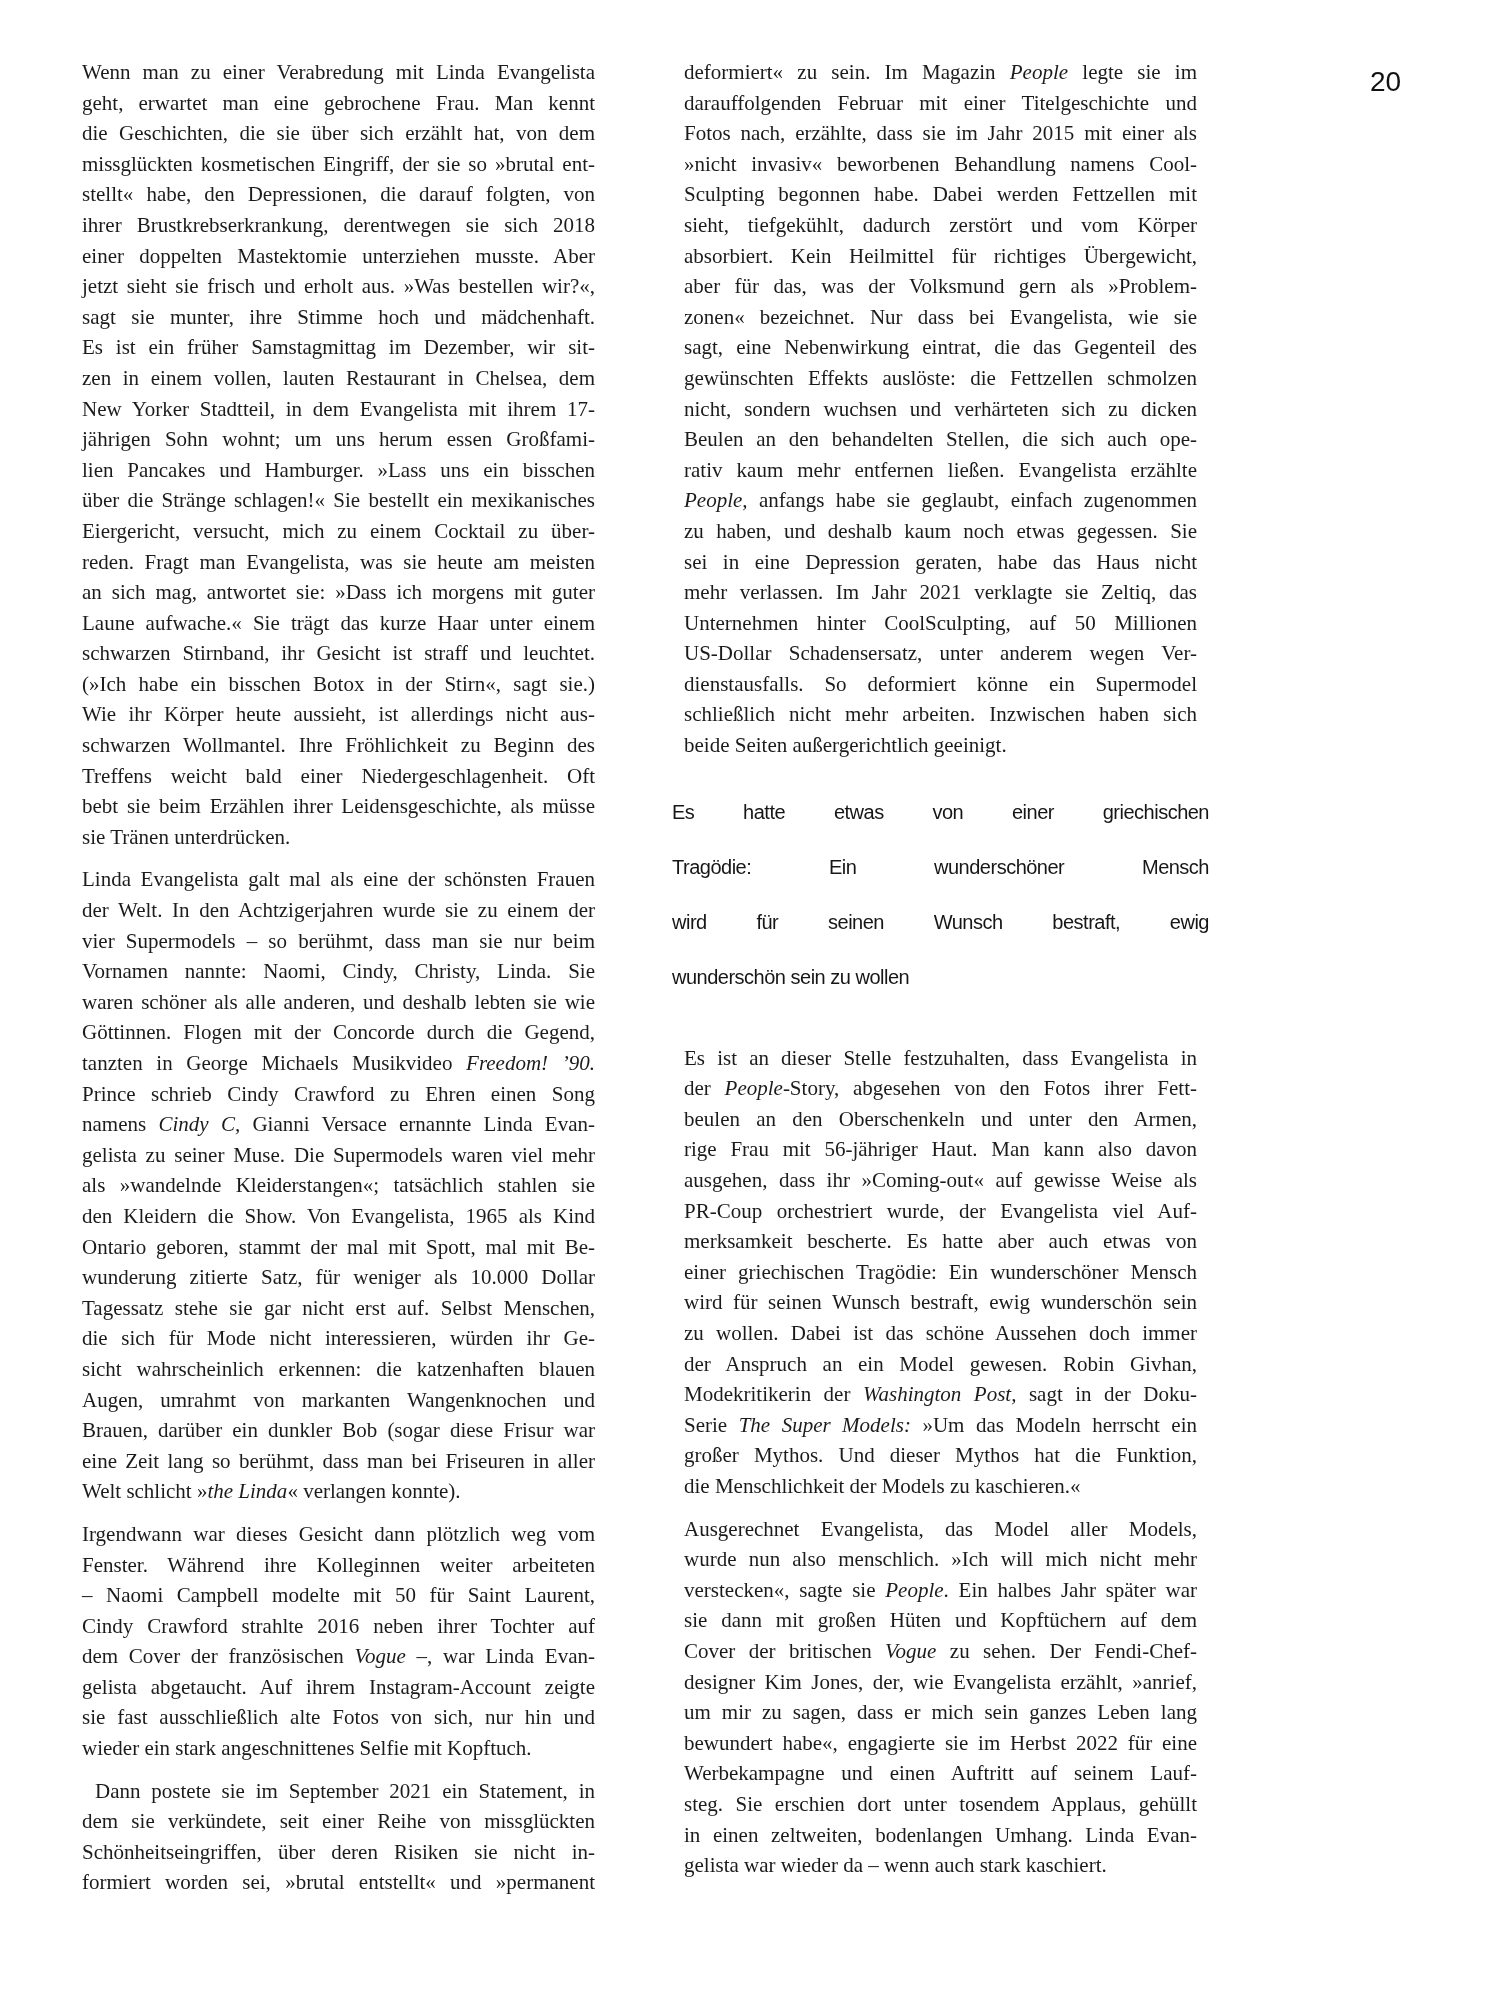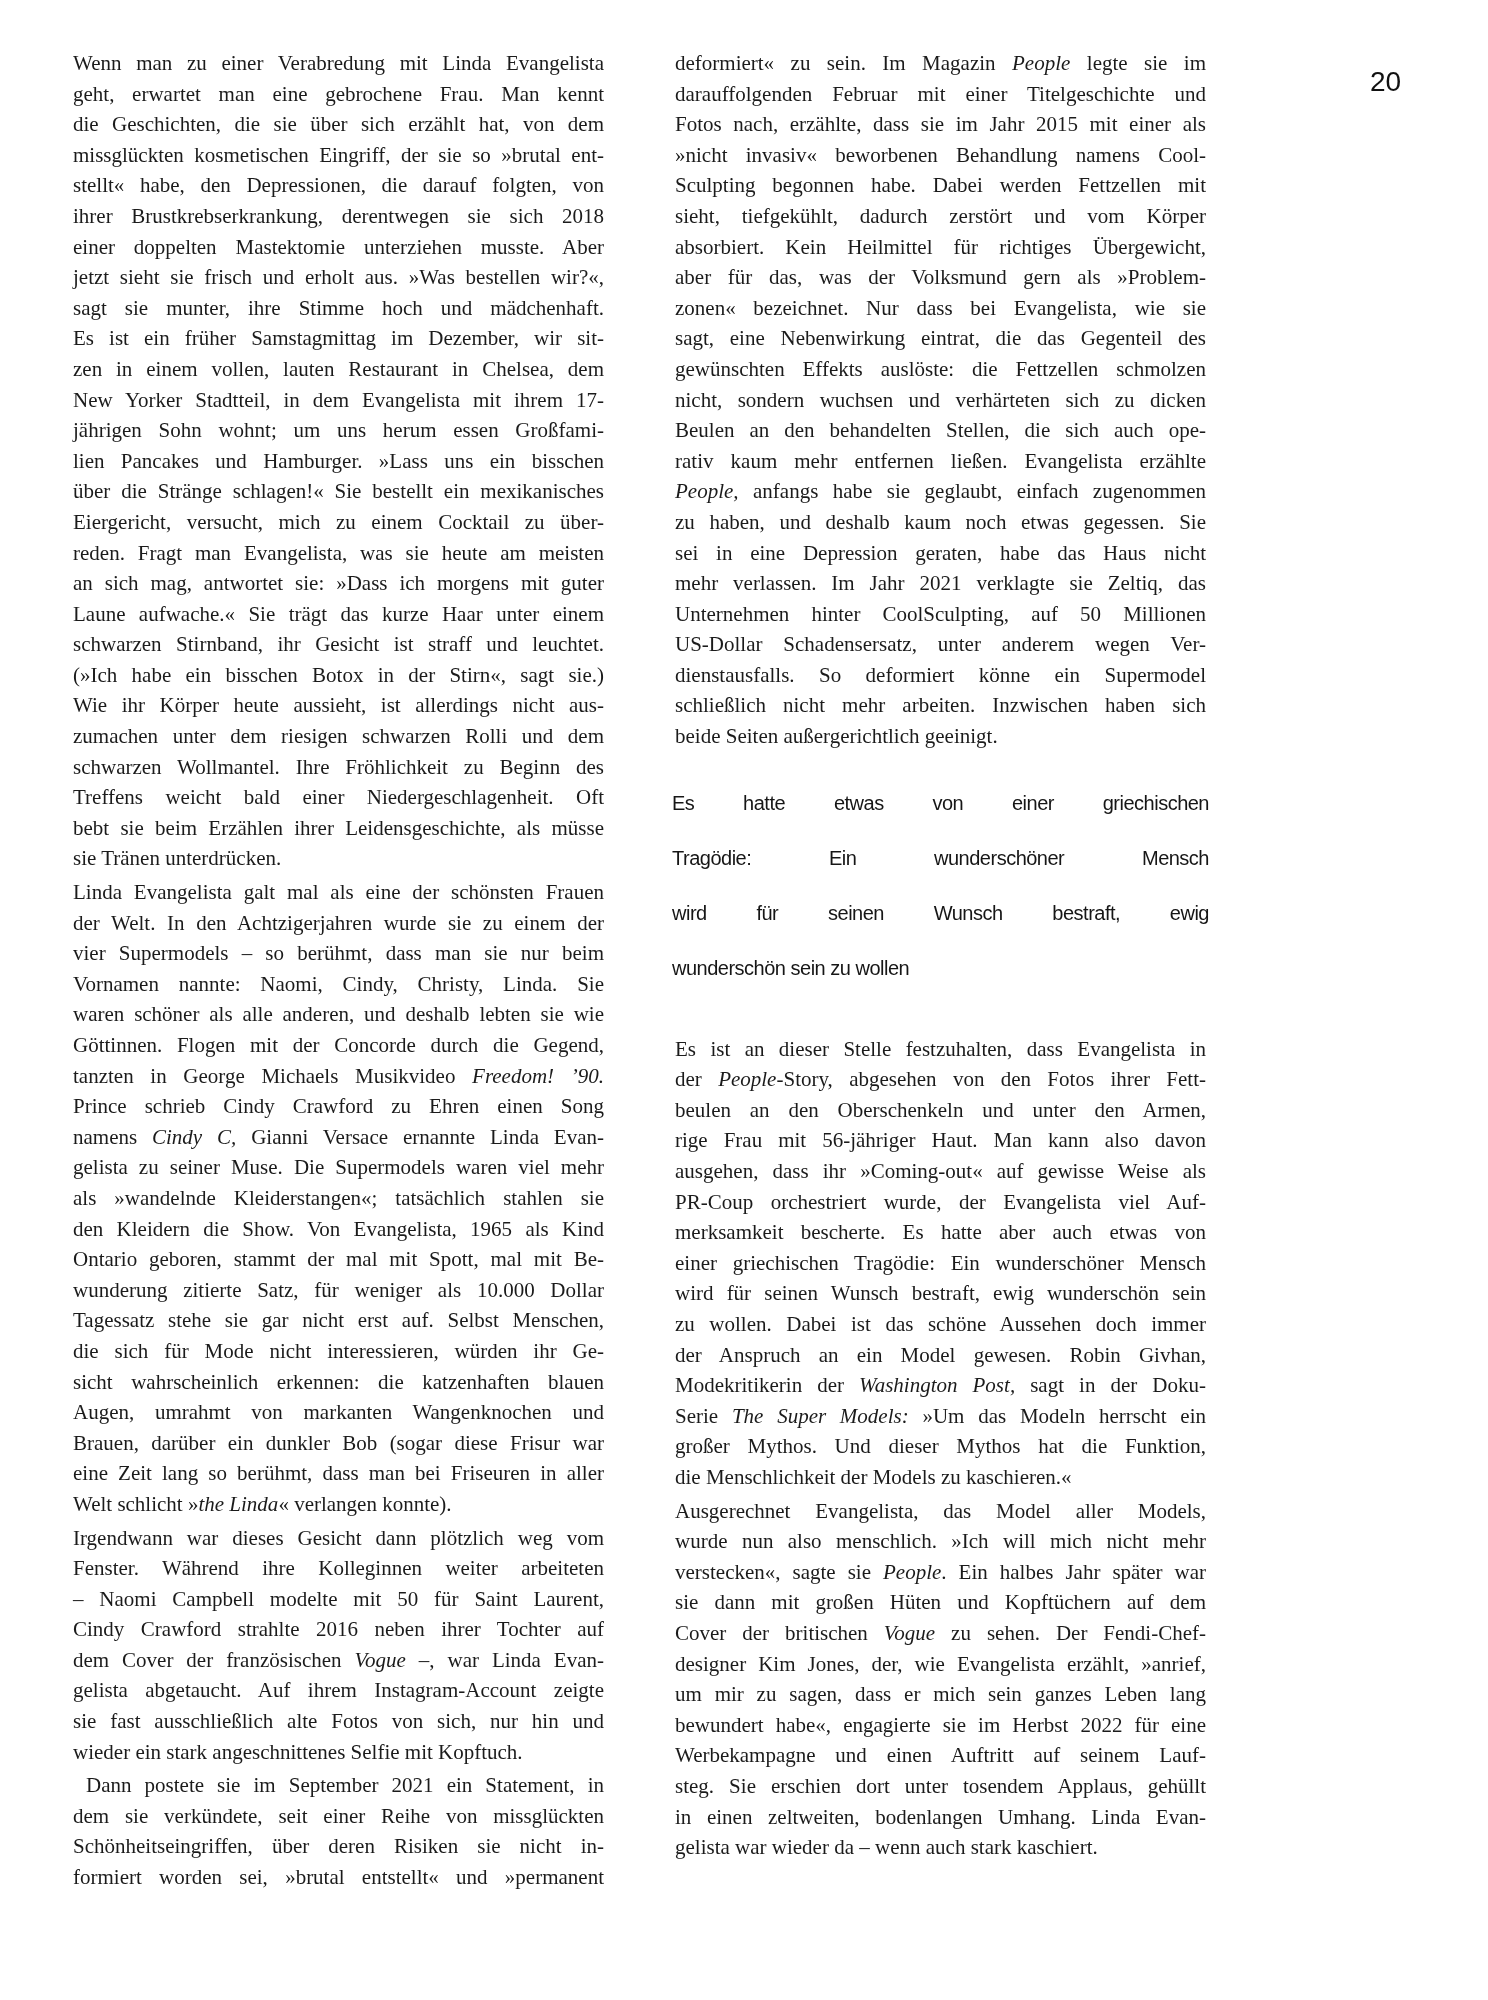--- a/index.html
+++ b/index.html
@@ -21,21 +21,21 @@
     width: 537px;
   }
   .column-left  { left: 70px; }
   .column-right { left: 672px; }
 
   .para {
     font-family: "Liberation Serif", serif;
     font-size: 21px;
     line-height: 30.6px;
     color: #1b1b1b;
-    margin: 3px;
+    margin: 12px;
   }
   .para em {
     font-style: italic;
   }
 
   .pullquote {
     font-family: "Liberation Sans", sans-serif;
     font-size: 20px;
     line-height: 55px;
     letter-spacing: -0.5px;
@@ -87,21 +87,20 @@
         <div class="ln"><span>jährigen Sohn wohnt; um uns herum essen Großfami-</span></div>
         <div class="ln"><span>lien Pancakes und Hamburger. »Lass uns ein bisschen</span></div>
         <div class="ln"><span>über die Stränge schlagen!« Sie bestellt ein mexikanisches</span></div>
         <div class="ln"><span>Eiergericht, versucht, mich zu einem Cocktail zu über-</span></div>
         <div class="ln"><span>reden. Fragt man Evangelista, was sie heute am meisten</span></div>
         <div class="ln"><span>an sich mag, antwortet sie: »Dass ich morgens mit guter</span></div>
         <div class="ln"><span>Laune aufwache.« Sie trägt das kurze Haar unter einem</span></div>
         <div class="ln"><span>schwarzen Stirnband, ihr Gesicht ist straff und leuchtet.</span></div>
         <div class="ln"><span>(»Ich habe ein bisschen Botox in der Stirn«, sagt sie.)</span></div>
         <div class="ln"><span>Wie ihr Körper heute aussieht, ist allerdings nicht aus-</span></div>
-        <div class="ln"><span>zumachen unter dem riesigen schwarzen Rolli und dem</span></div>
         <div class="ln"><span>schwarzen Wollmantel. Ihre Fröhlichkeit zu Beginn des</span></div>
         <div class="ln"><span>Treffens weicht bald einer Niedergeschlagenheit. Oft</span></div>
         <div class="ln"><span>bebt sie beim Erzählen ihrer Leidensgeschichte, als müsse</span></div>
         <div class="ln end"><span>sie Tränen unterdrücken.</span></div>
       </div>
       <div class="para">
         <div class="ln"><span>Linda Evangelista galt mal als eine der schönsten Frauen</span></div>
         <div class="ln"><span>der Welt. In den Achtzigerjahren wurde sie zu einem der</span></div>
         <div class="ln"><span>vier Supermodels – so berühmt, dass man sie nur beim</span></div>
         <div class="ln"><span>Vornamen nannte: Naomi, Cindy, Christy, Linda. Sie</span></div>

